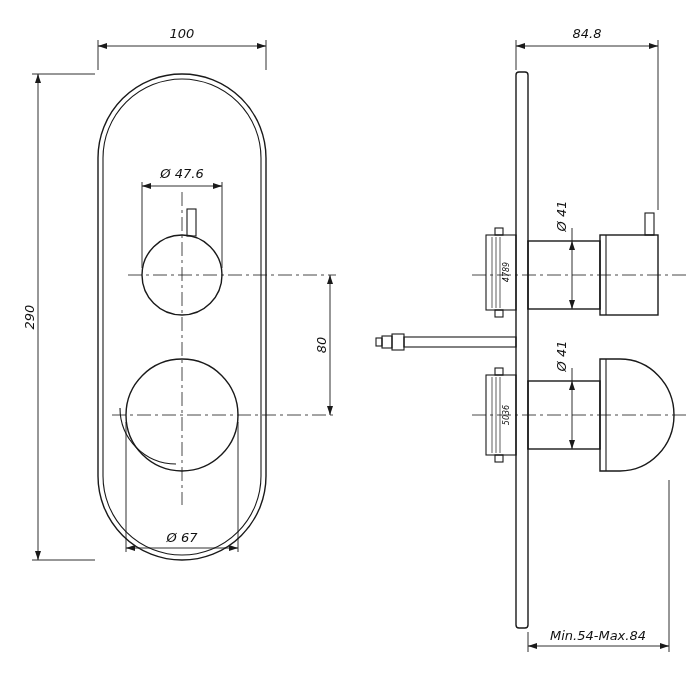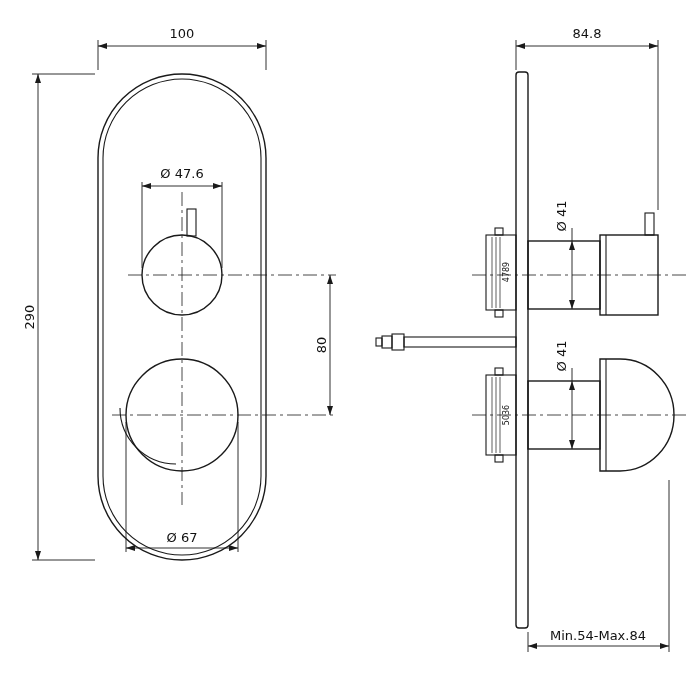--- a/index.html
+++ b/index.html
@@ -8,20 +8,21 @@
     background: #ffffff;
     width: 700px;
     height: 700px;
     font-family: "DejaVu Sans", "Liberation Sans", sans-serif;
   }
   #stage {
     width: 700px;
     height: 700px;
     position: relative;
     background: #ffffff;
+    font-style: italic;
   }
   svg { display: block; }
   .obj  { fill: none; stroke: #1a1a1a; stroke-width: 1.4; }
   .obj2 { fill: none; stroke: #1a1a1a; stroke-width: 1.1; }
   .dim  { fill: none; stroke: #1a1a1a; stroke-width: 0.9; }
   .cl   { fill: none; stroke: #1a1a1a; stroke-width: 0.8; stroke-dasharray: 14 4 3 4; }
   .knurl{ fill: none; stroke: #1a1a1a; stroke-width: 0.7; }
   .arr  { fill: #1a1a1a; stroke: none; }
   .lbl  { font-family: "DejaVu Sans", "Liberation Sans", sans-serif; font-size: 13px; fill: #111111; }
   .code { font-family: "DejaVu Sans", "Liberation Sans", sans-serif; font-size: 8px; fill: #111111; }

